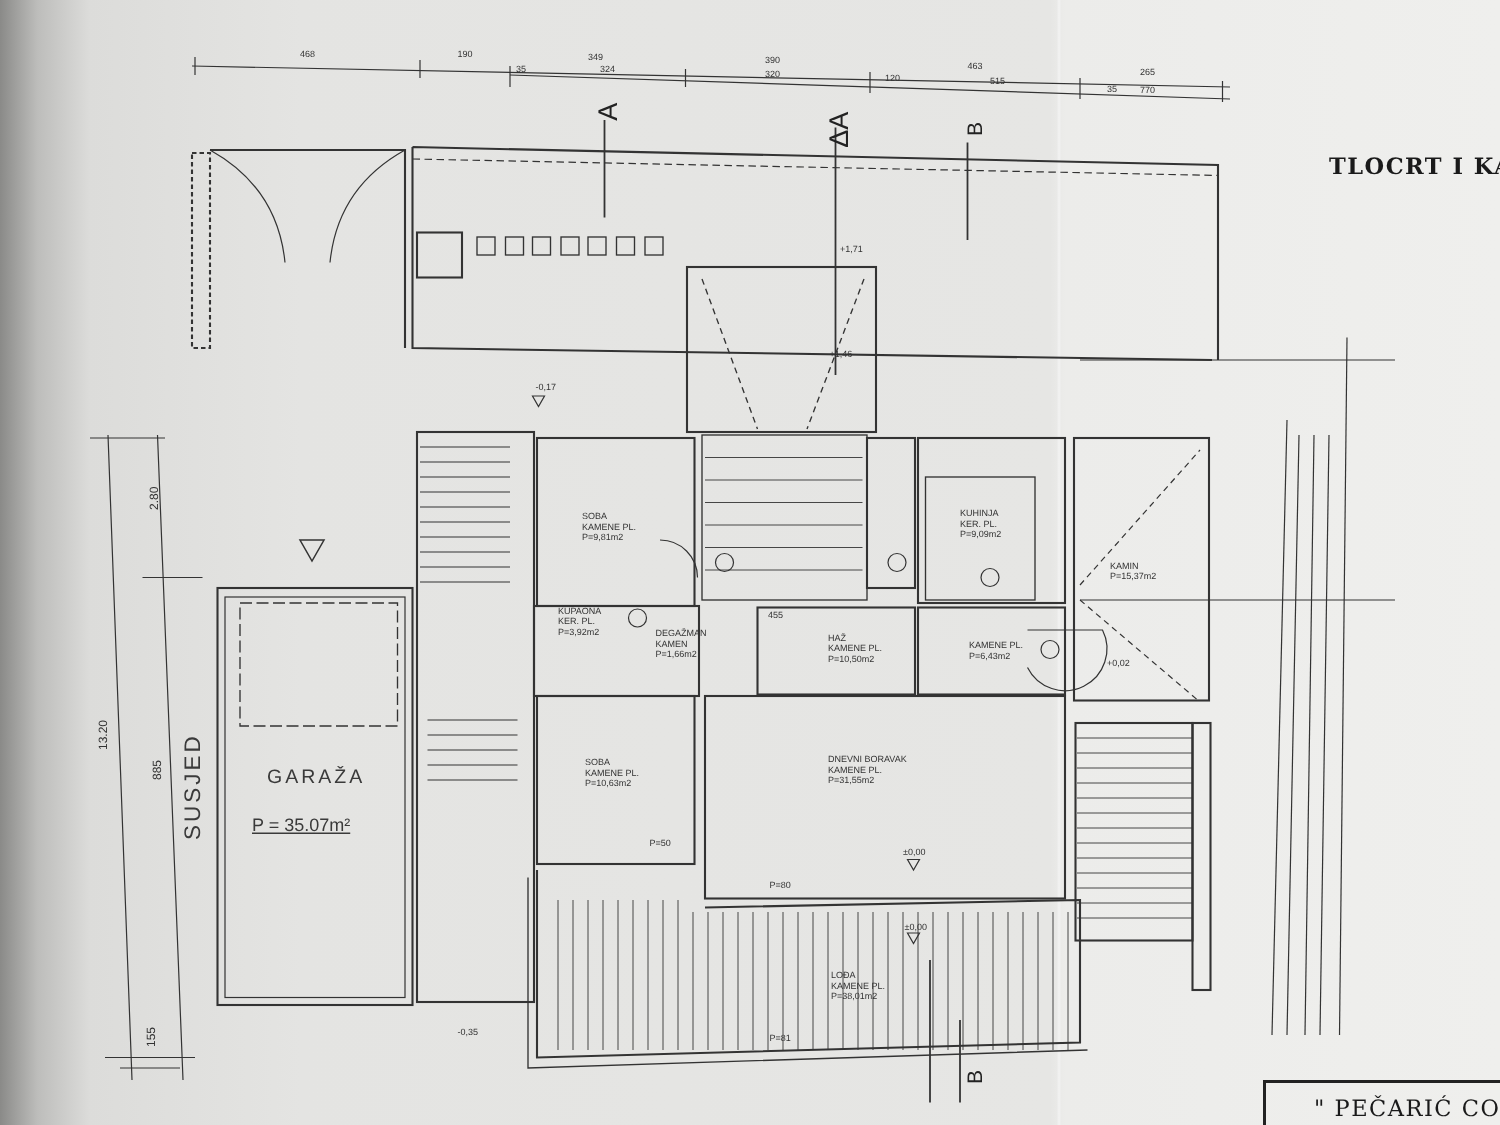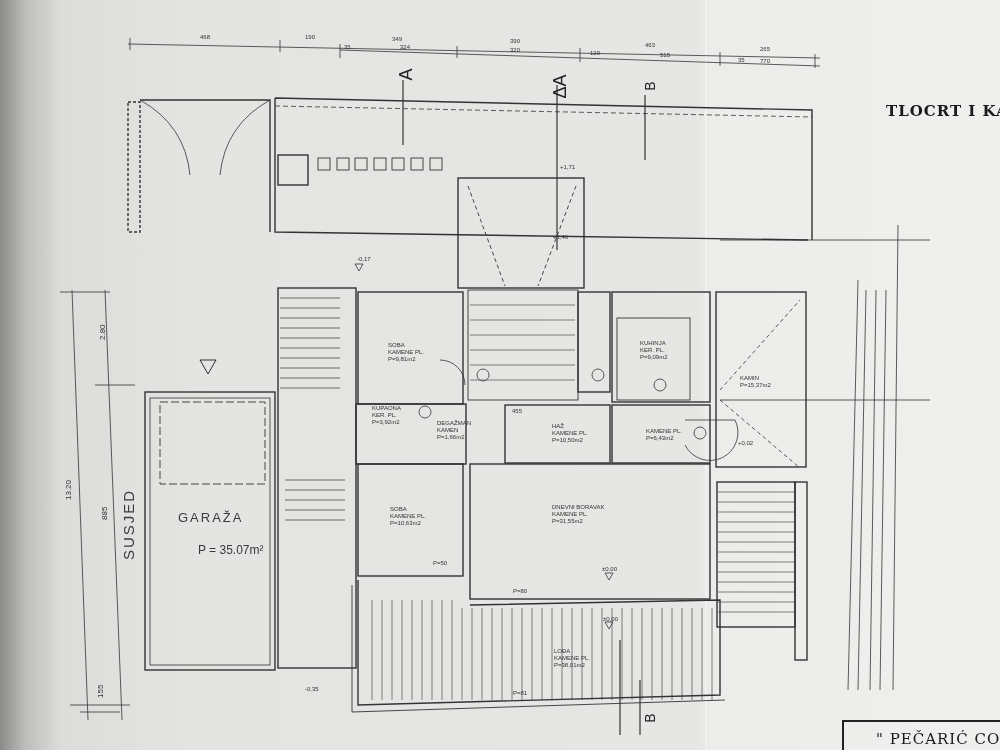--- a/index.html
+++ b/index.html
@@ -196,21 +196,21 @@
 <div class="title" style="left:876px;top:730px;font-weight:normal;font-size:15px;">" PEČARIĆ CO</div>
 
 <div class="big" style="left:120px;top:560px;transform:rotate(-90deg);transform-origin:left top;font-size:15px;">SUSJED</div>
 
 <div class="section" style="left:400px;top:64px;transform:rotate(-90deg);">A</div>
 <div class="section" style="left:548px;top:76px;transform:rotate(-90deg);">ΔA</div>
 <div class="section" style="left:645px;top:78px;transform:rotate(-90deg);font-size:14px;">B</div>
 <div class="section" style="left:645px;top:710px;transform:rotate(-90deg);font-size:14px;">B</div>
 
 <div class="big" style="left:178px;top:510px;">GARAŽA</div>
-<div class="big" style="left:198px;top:543px;font-size:12px;letter-spacing:0;">P = 35.07m²</div>
+<div class="big" style="left:168px;top:543px;font-size:12px;letter-spacing:0;text-decoration:underline;">P = 35.07m²</div>
 
 <div class="lbl" style="left:388px;top:342px;"><span>SOBA</span><br><span>KAMENE PL.</span><br><span>P=9,81m2</span></div>
 <div class="lbl" style="left:372px;top:405px;"><span>KUPAONA</span><br><span>KER. PL.</span><br><span>P=3,92m2</span></div>
 <div class="lbl" style="left:437px;top:420px;"><span>DEGAŽMAN</span><br><span>KAMEN</span><br><span>P=1,66m2</span></div>
 <div class="lbl" style="left:552px;top:423px;"><span>HAŽ</span><br><span>KAMENE PL.</span><br><span>P=10,50m2</span></div>
 <div class="lbl" style="left:646px;top:428px;"><span>KAMENE PL.</span><br><span>P=6,43m2</span></div>
 <div class="lbl" style="left:640px;top:340px;"><span>KUHINJA</span><br><span>KER. PL.</span><br><span>P=9,09m2</span></div>
 <div class="lbl" style="left:740px;top:375px;"><span>KAMIN</span><br><span>P=15,37m2</span></div>
 <div class="lbl" style="left:390px;top:506px;"><span>SOBA</span><br><span>KAMENE PL.</span><br><span>P=10,63m2</span></div>
 <div class="lbl" style="left:552px;top:504px;"><span>DNEVNI BORAVAK</span><br><span>KAMENE PL.</span><br><span>P=31,55m2</span></div>

